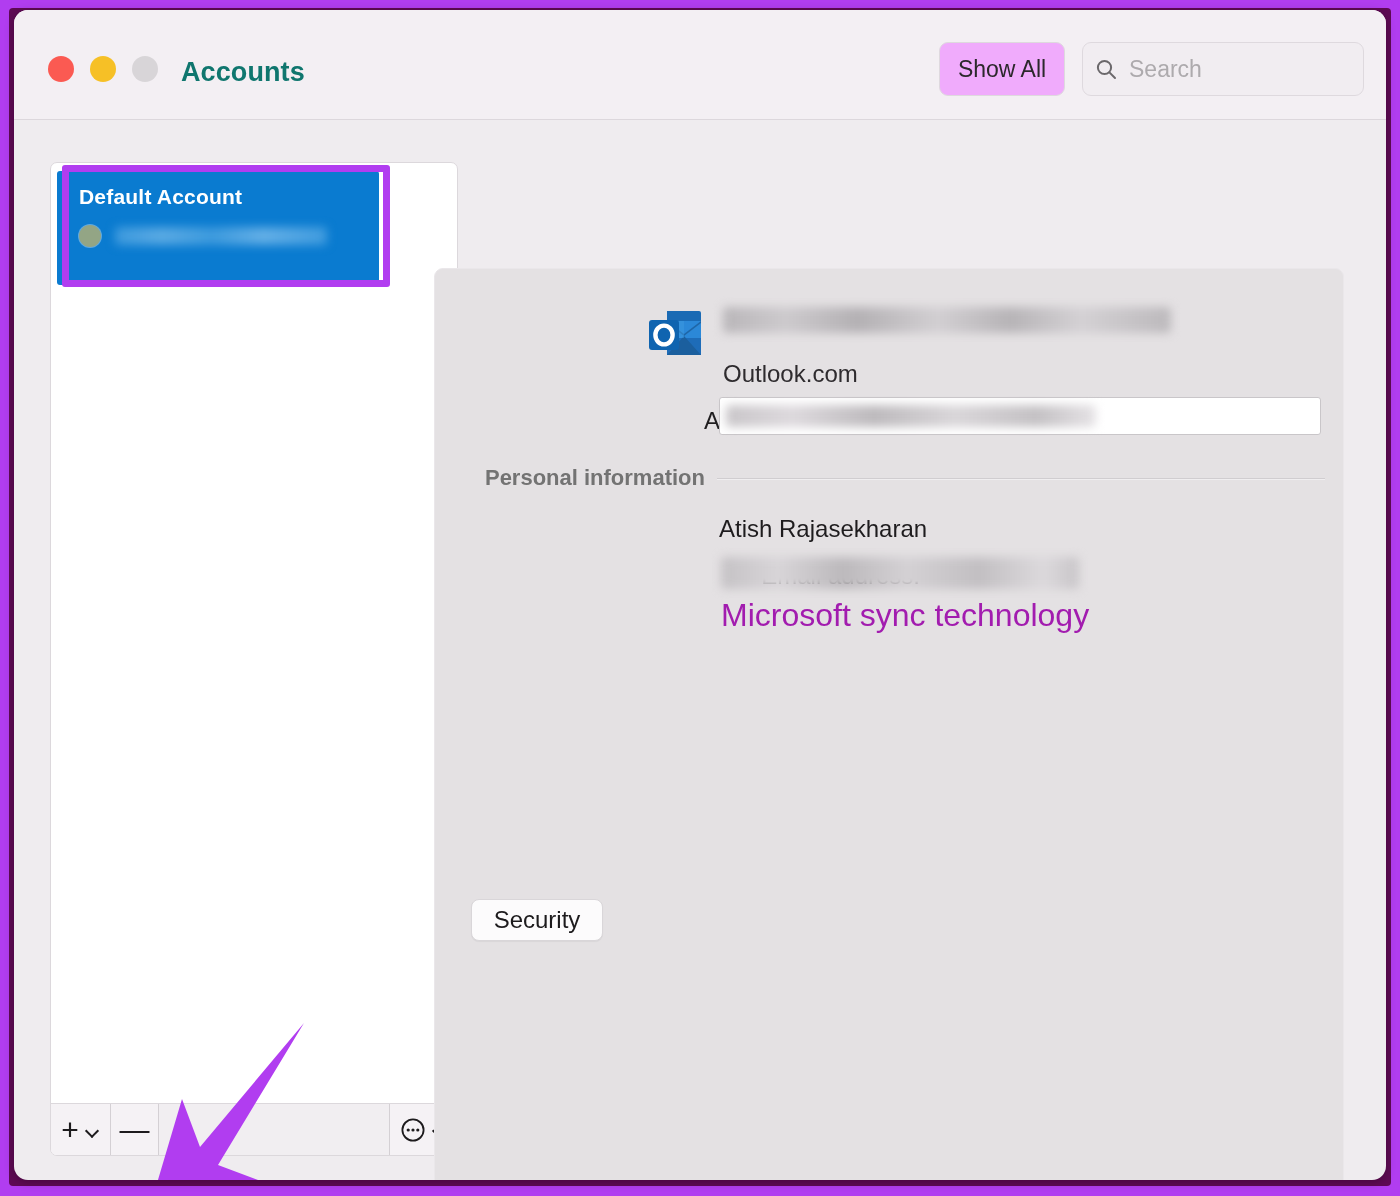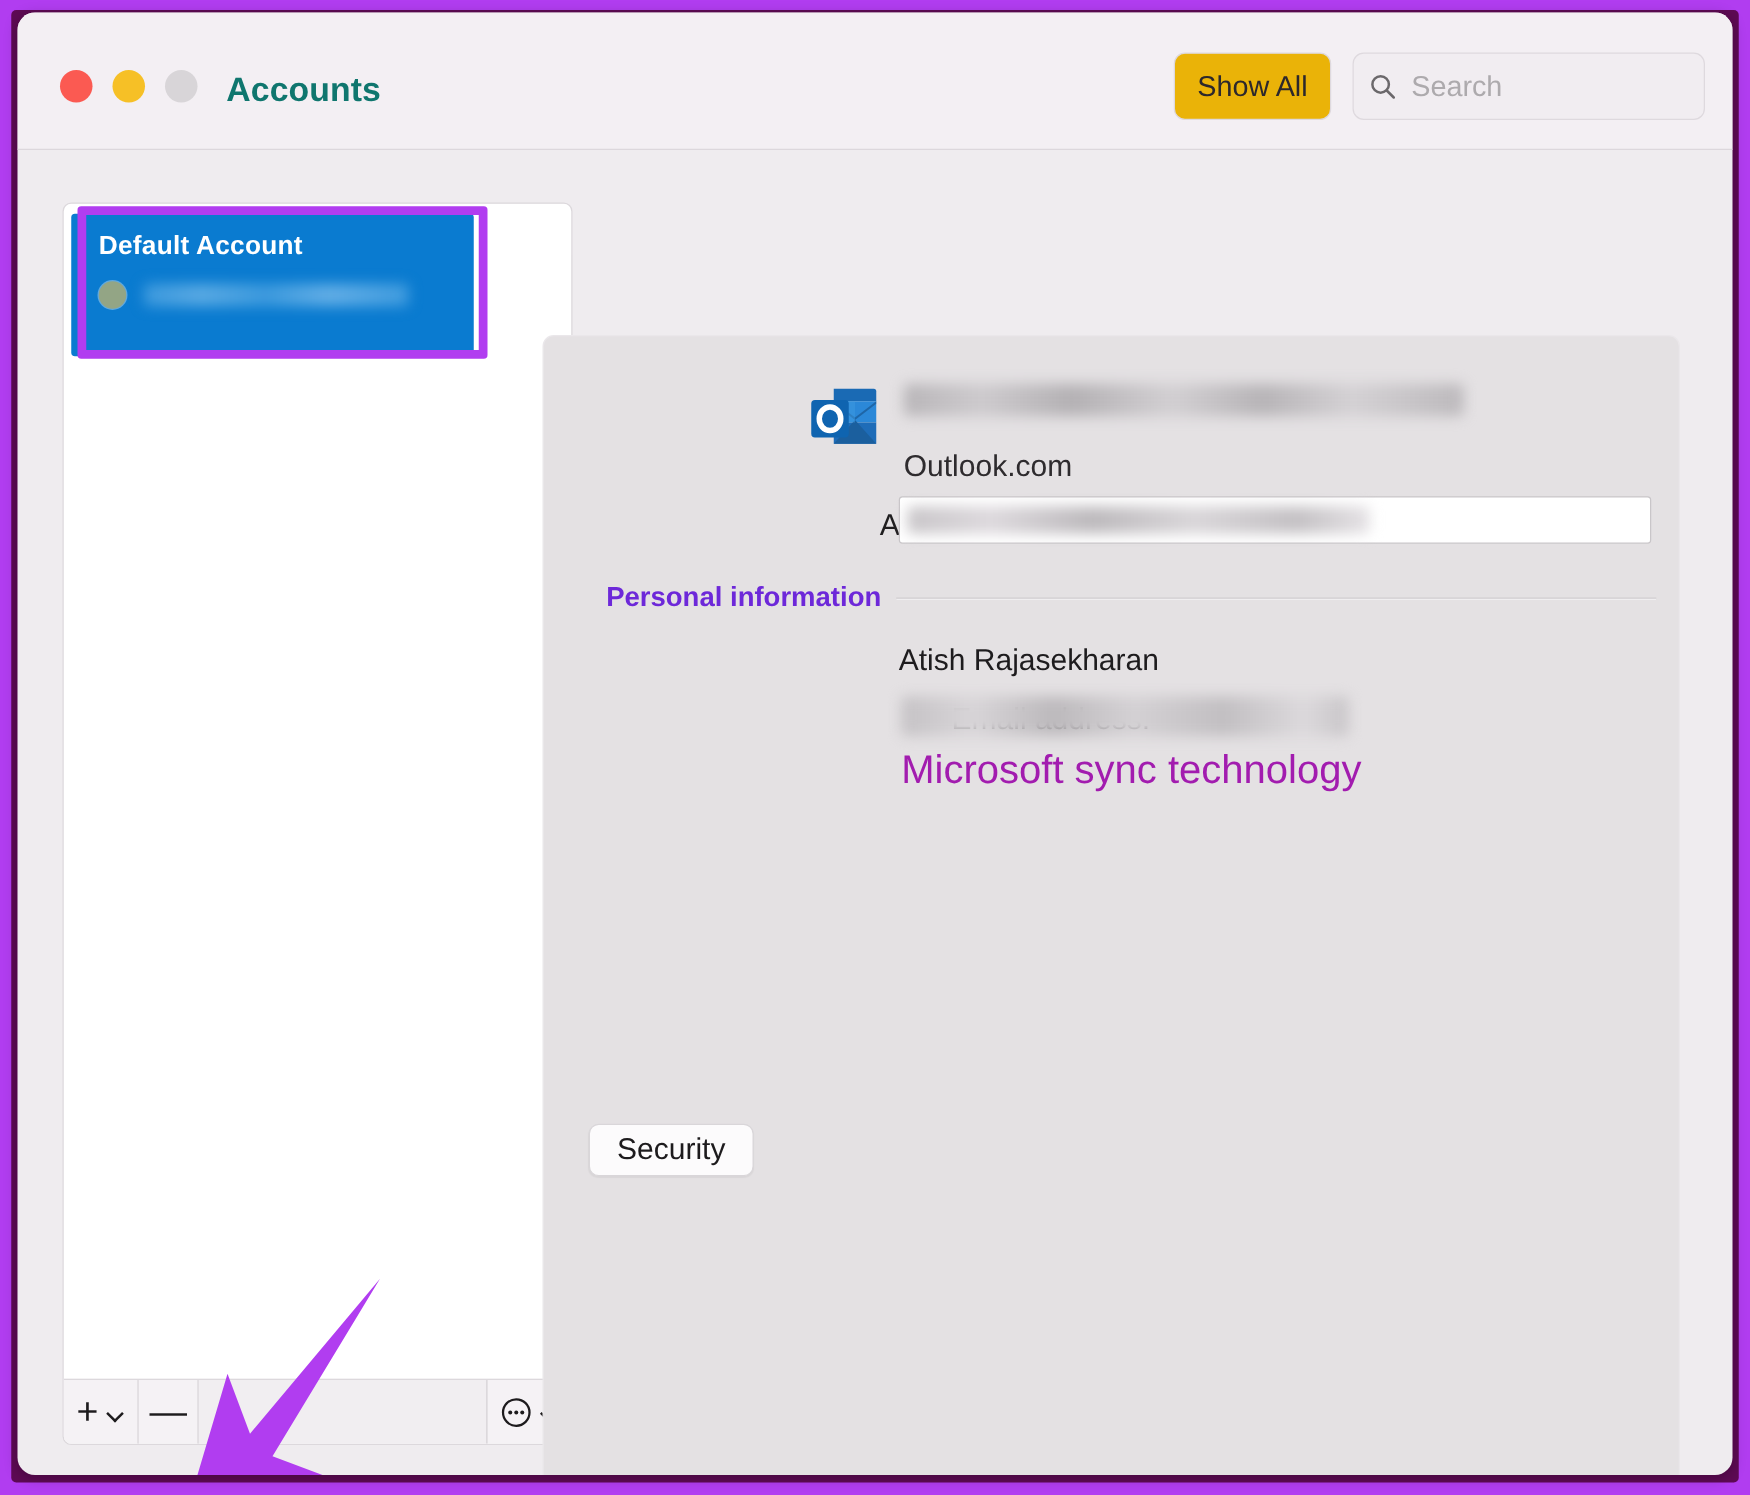--- a/index.html
+++ b/index.html
@@ -50,21 +50,21 @@
   .tl-gray   { left: 118px; background: #d8d5d8; }
   #win-title {
     position: absolute; left: 167px; top: 47px;
     font-size: 27px; font-weight: 700; color: #0f766e;
     letter-spacing: .1px;
   }
   #show-all {
     position: absolute; right: 321px; top: 32px;
     width: 126px; height: 54px;
     border: 1px solid #ded9de; border-radius: 9px;
-    background: #eab308;
+    background: #f0abfc;
     display: flex; align-items: center; justify-content: center;
     font-size: 23px; color: #2c282c;
     cursor: pointer;
   }
   #search-box {
     position: absolute; right: 22px; top: 32px;
     width: 282px; height: 54px;
     border: 1px solid #ded9de; border-radius: 9px;
     background: #f1edf1;
     display: flex; align-items: center;
@@ -195,21 +195,21 @@
   }
   #desc-redact {
     width: 370px; height: 22px;
     background: linear-gradient(90deg,#c9c6c9 0%,#ddd9dd 18%,#bdbabd 40%,#d9d6d9 62%,#c4c1c4 84%,#e6e3e6 100%);
   }
 
   #section-row { position: absolute; left: 0; top: 196px; width: 100%; height: 30px; }
   #lbl-personal {
     position: absolute; left: 40px; top: 0; width: 230px;
     text-align: right;
-    font-size: 22px; font-weight: 700; color: #6d28d9;
+    font-size: 22px; font-weight: 700; color: #737373;
   }
   #divider {
     position: absolute; left: 282px; top: 13px;
     width: 608px; height: 2px;
     background: #d0cdd0;
     border-bottom: 1px solid #f0eef0;
   }
 
   #lbl-fullname { left: 110px; top: 246px; width: 375px; }
   #val-fullname {

